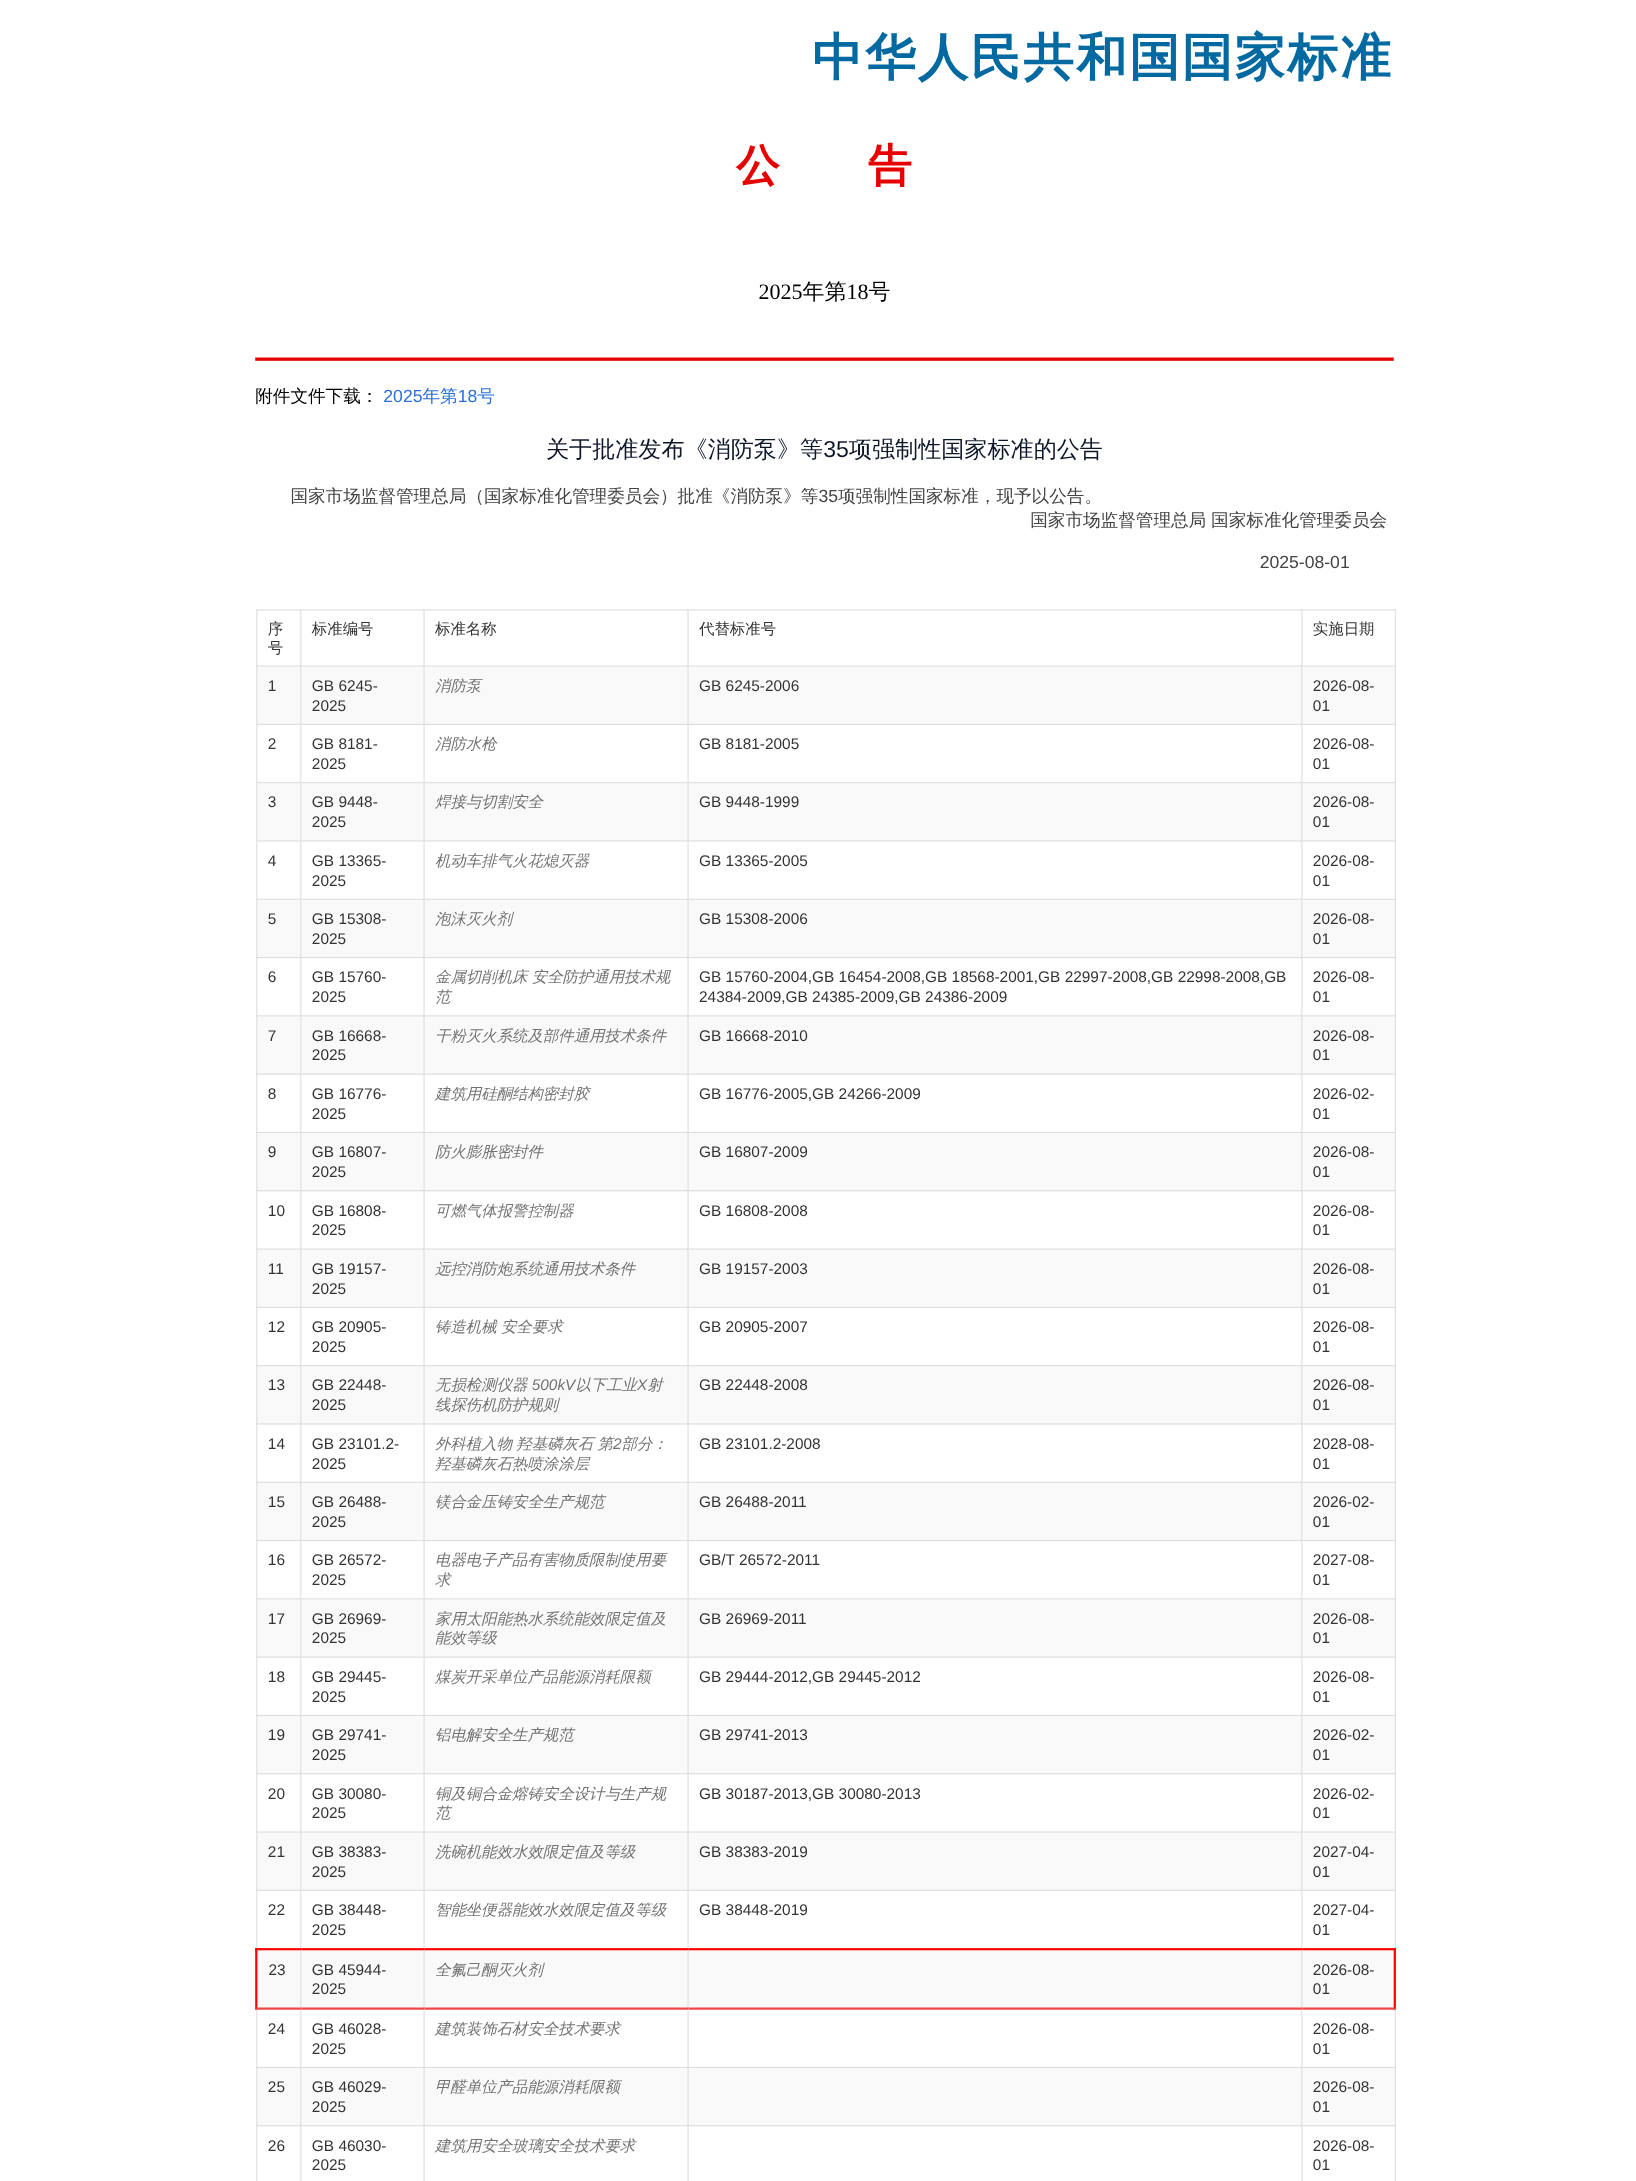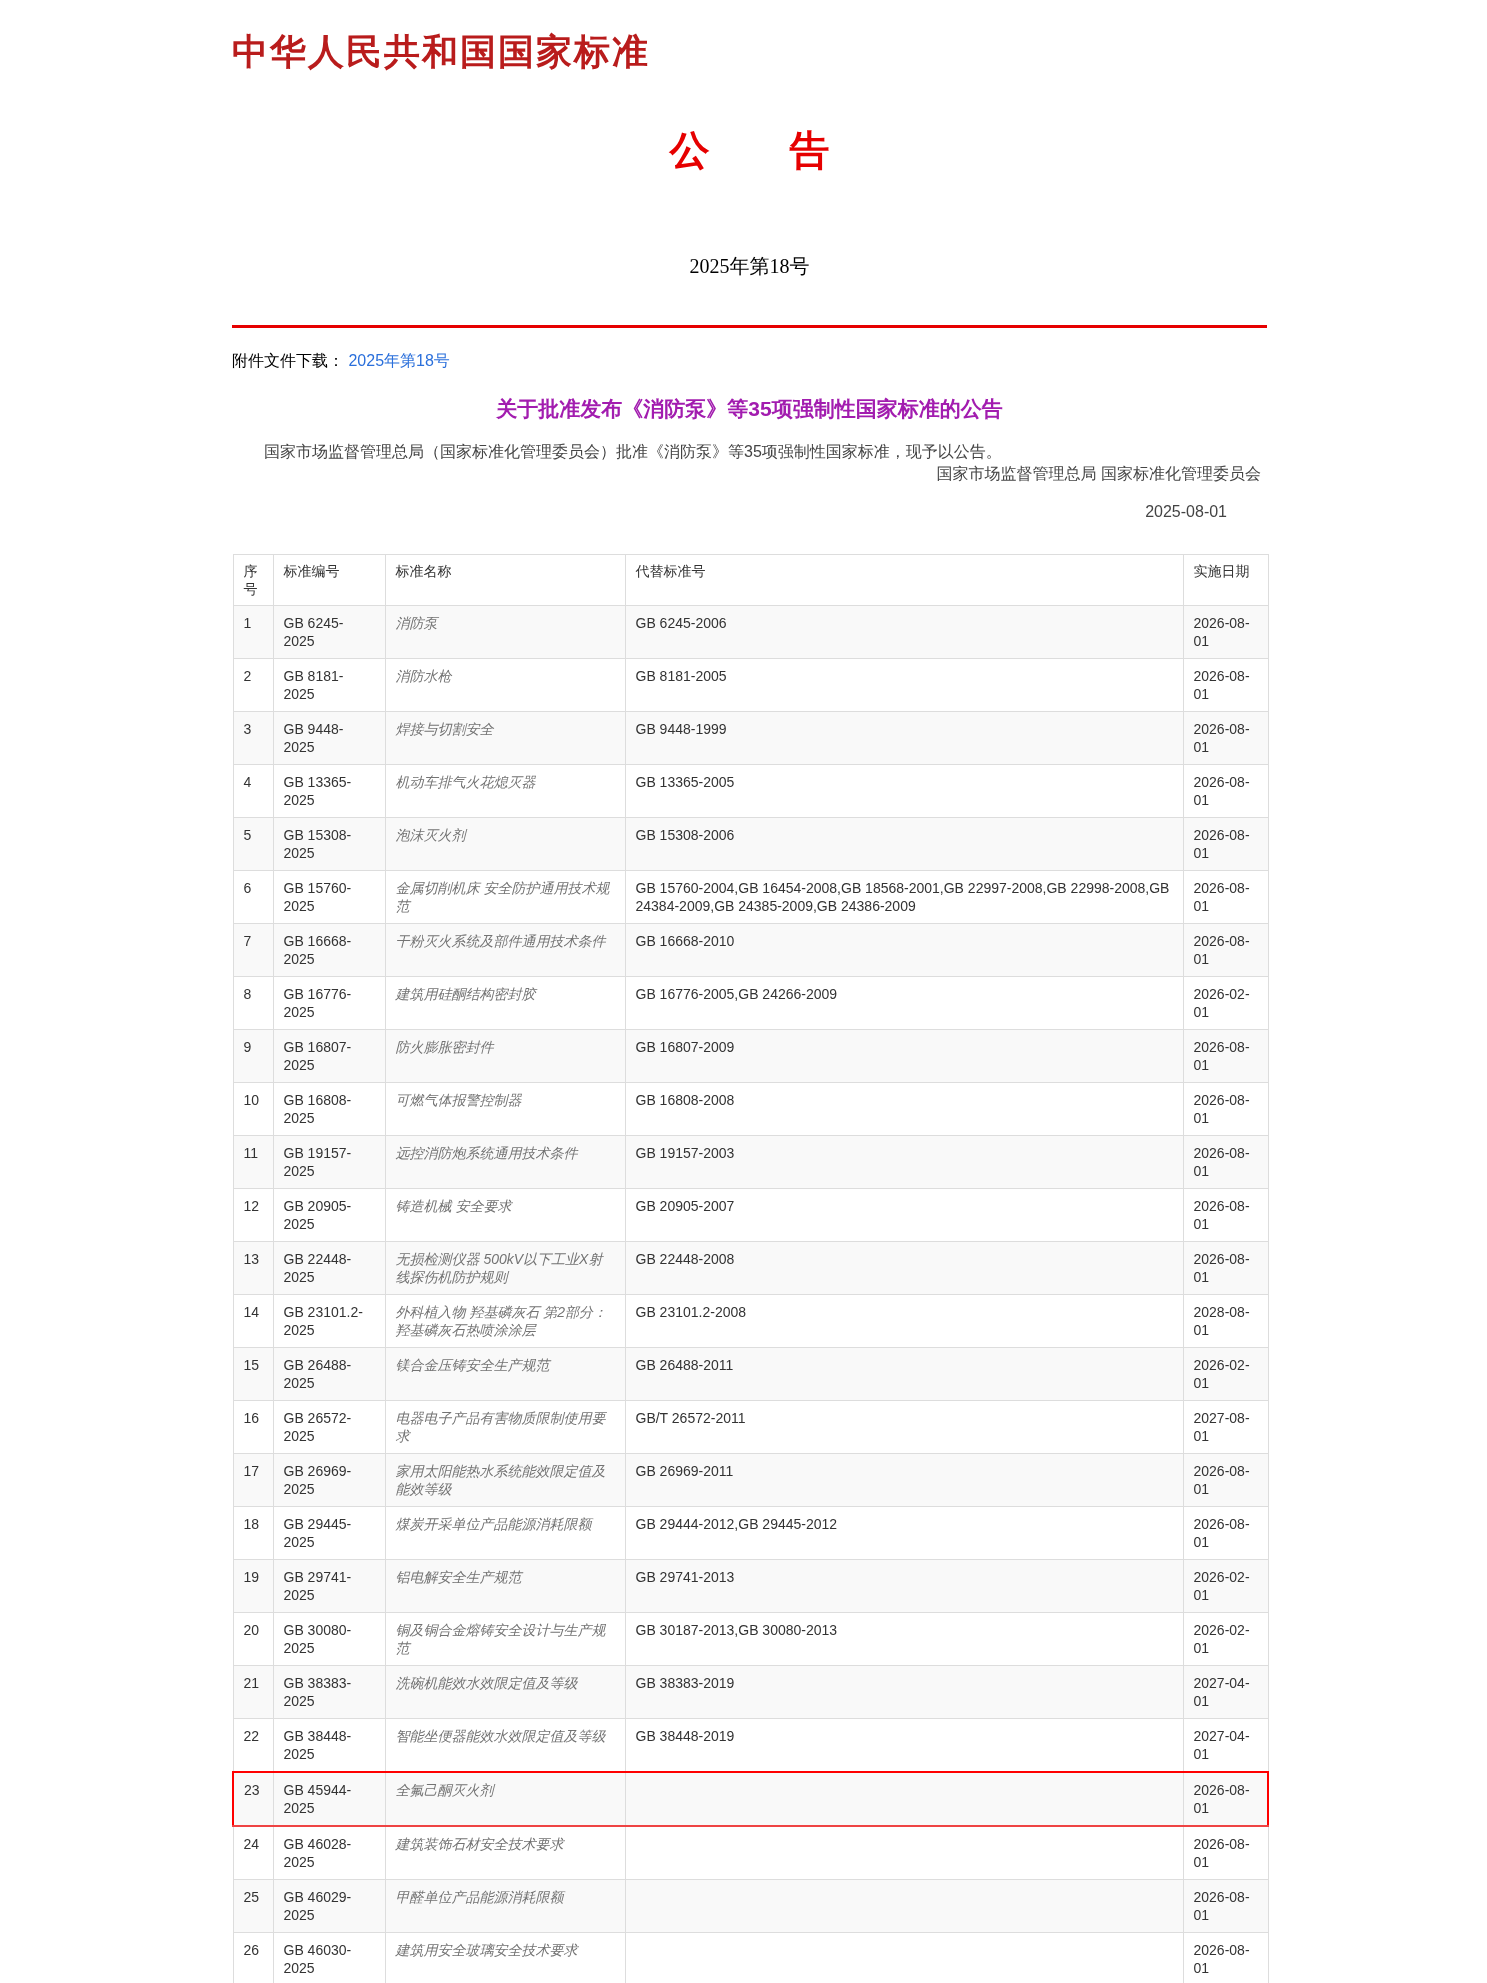--- a/index.html
+++ b/index.html
@@ -2,40 +2,40 @@
 <html><head>
 <meta charset="utf-8">
 <style>
   html,body{margin:0;padding:0;background:#fff;}
   .page{
     width:1487px;height:1983px;position:relative;background:#ffffff;overflow:hidden;
     font-family:"Liberation Sans","DejaVu Sans",sans-serif;color:#333;
   }
   .content{width:1035px;margin-left:232px;}
   .main-title{
-    margin:26px 0 0 0;text-align:left;color:#b91c1c;
+    margin:26px 0 0 0;text-align:right;color:#0369a1;
     font-family:"Liberation Serif","DejaVu Serif",serif;
-    font-size:36px;line-height:52px;font-weight:bold;letter-spacing:2px;
+    font-size:46px;line-height:52px;font-weight:bold;letter-spacing:2px;
   }
   .sub-title{
     margin:50px 0 0 0;text-align:center;color:#e60000;
     font-family:Liberation Serif, serif;
     font-size:40px;line-height:45px;font-weight:bold;
   }
   .issue-number{
     margin-top:82px;text-align:center;color:#000;
     font-family:"Liberation Serif","DejaVu Serif",serif;
     font-size:20px;line-height:22px;
   }
   .red-rule{margin-top:48px;height:3px;background:#e60000;}
   .attachment-row{margin-top:23px;font-size:16px;line-height:20px;color:#000;}
   .attachment-row a{color:#2a6fdb;text-decoration:none;}
   .announcement-title{
-    margin:24px 0 12px 0;text-align:center;color:#a21caf;
-    font-size:21px;line-height:28px;font-weight:bold;
+    margin:24px 0 12px 0;text-align:center;color:#0f172a;
+    font-size:21px;line-height:28px;font-weight:normal;
   }
   .announcement-body{
     margin:18px 0 0 0;font-size:16px;line-height:22px;color:#444;text-indent:2em;
   }
   .signature{text-align:right;font-size:16px;line-height:22px;color:#444;padding-right:6px;}
   .signature-date{margin-top:16px;text-align:right;font-size:16px;line-height:22px;color:#444;padding-right:40px;}
   table.standards{
     margin-top:31px;border-collapse:collapse;table-layout:fixed;width:1035px;
     font-size:14px;color:#333;
   }

